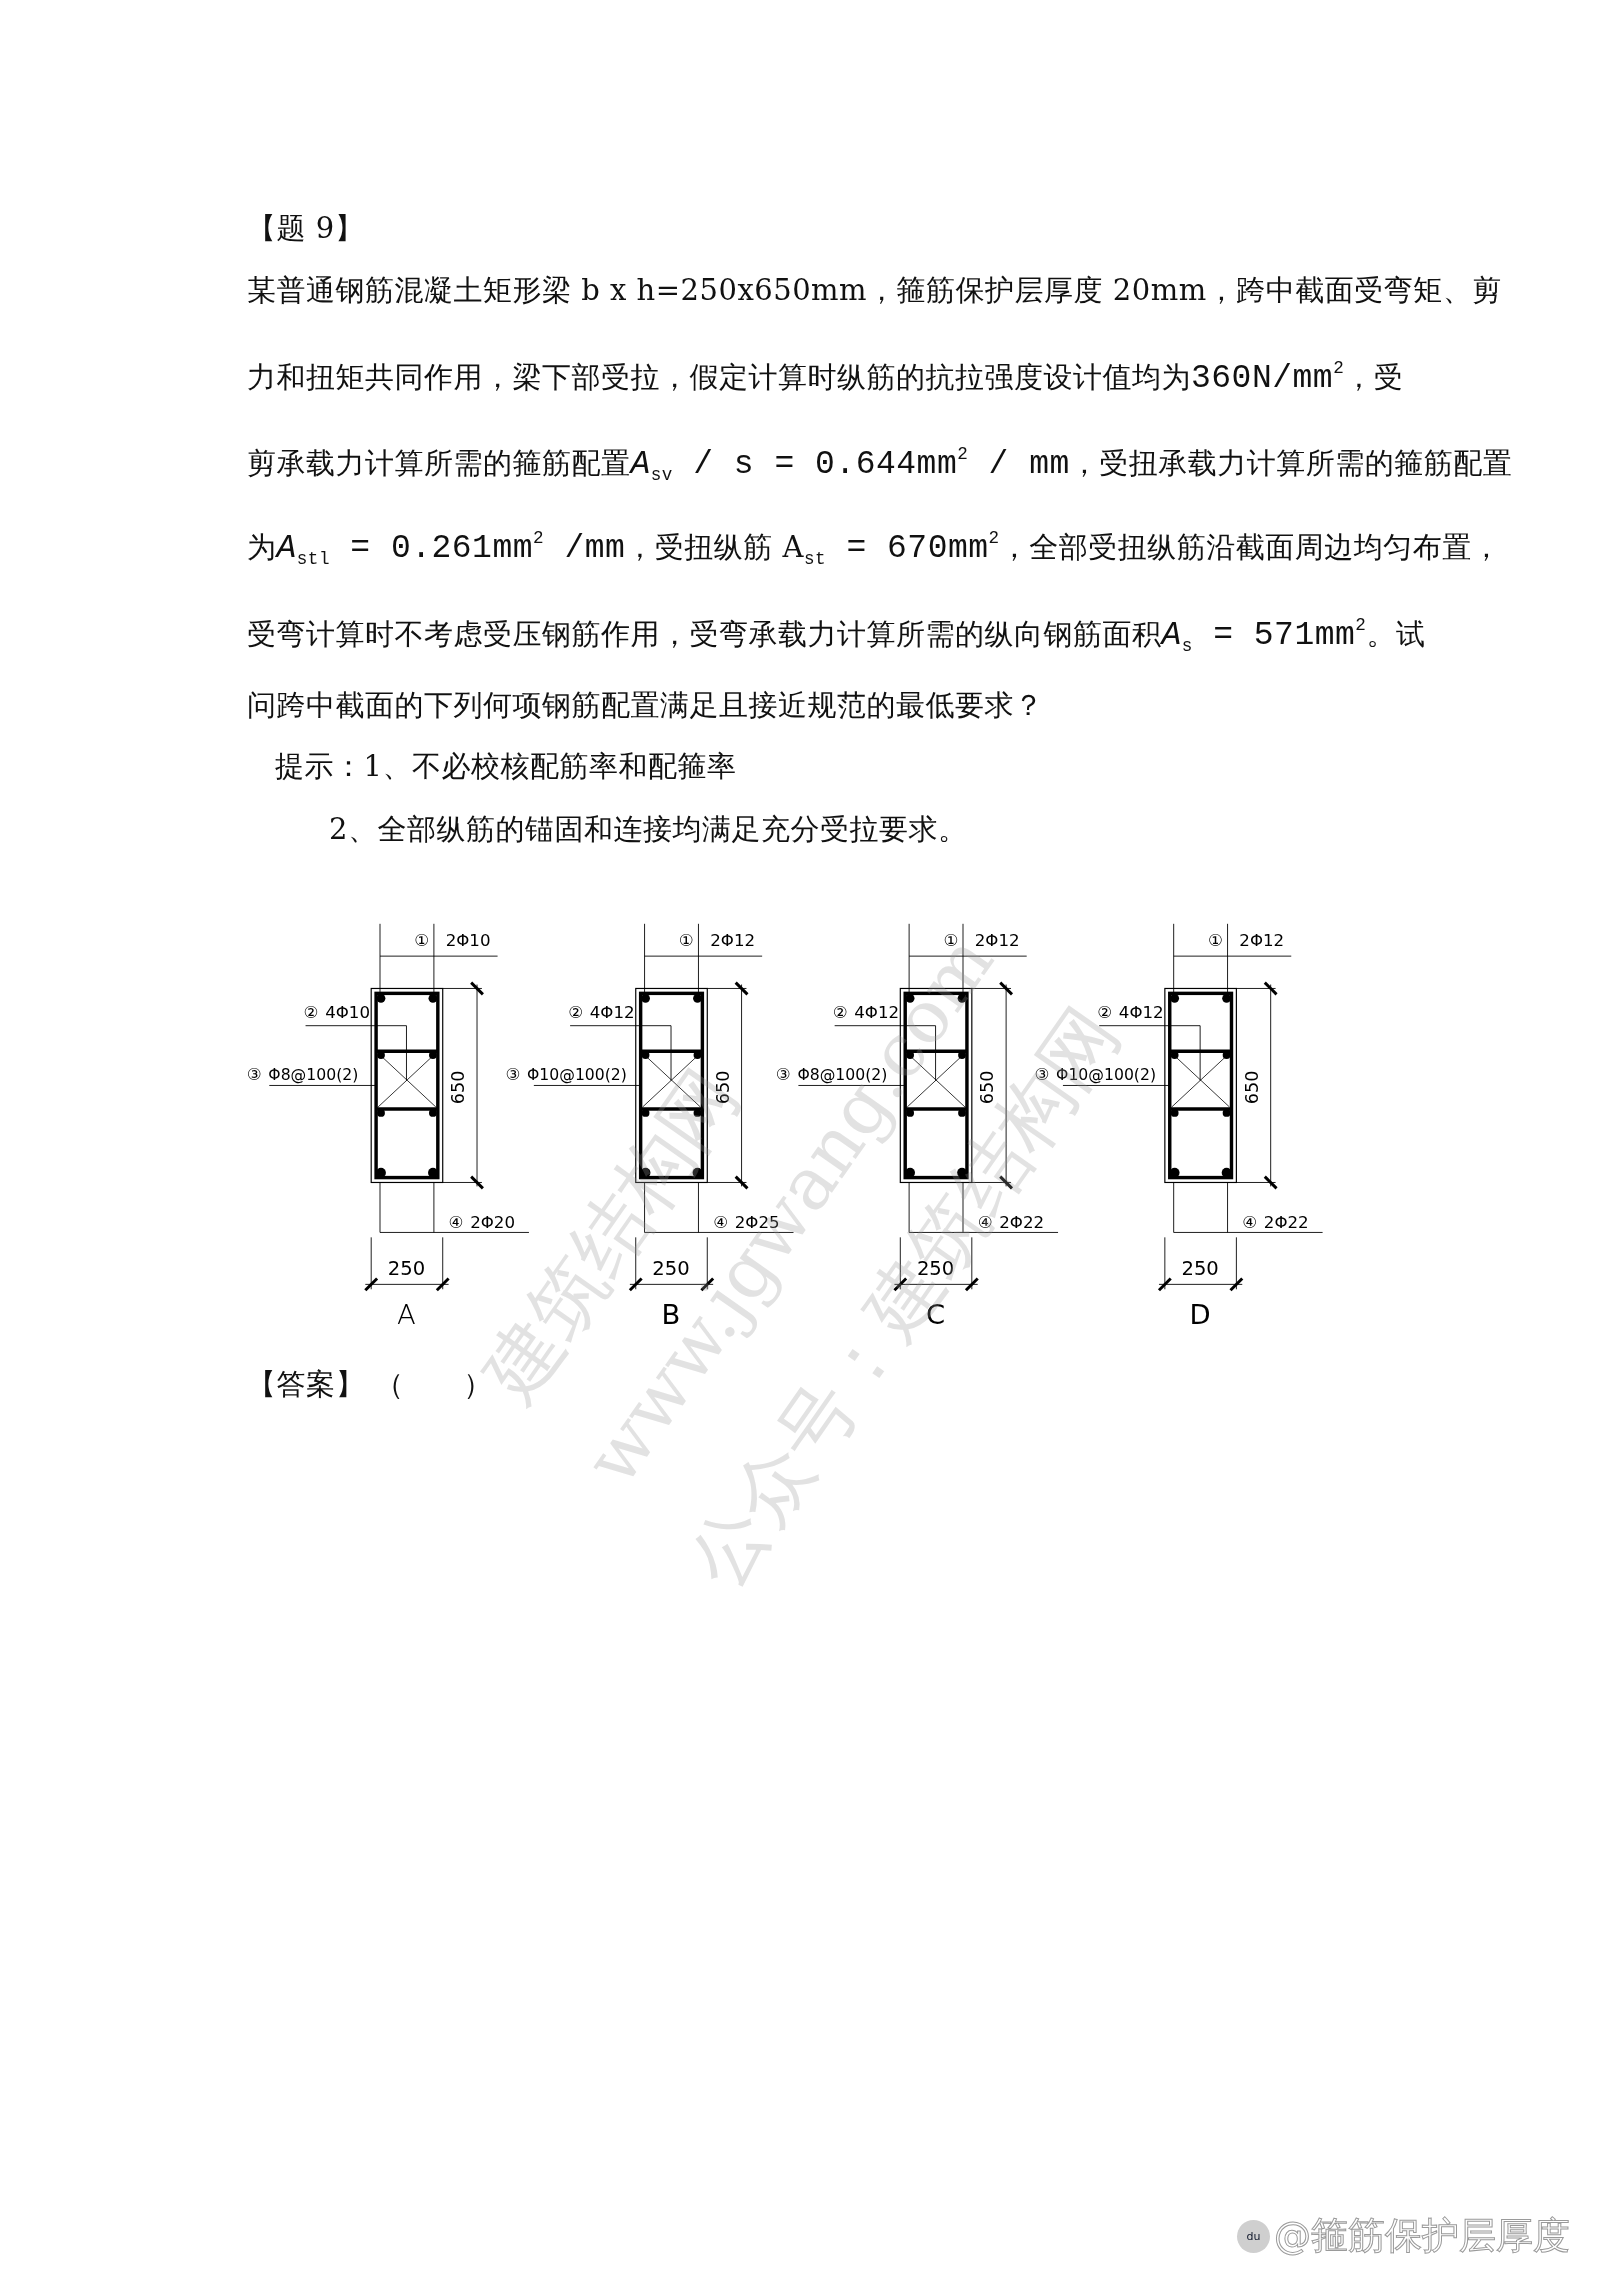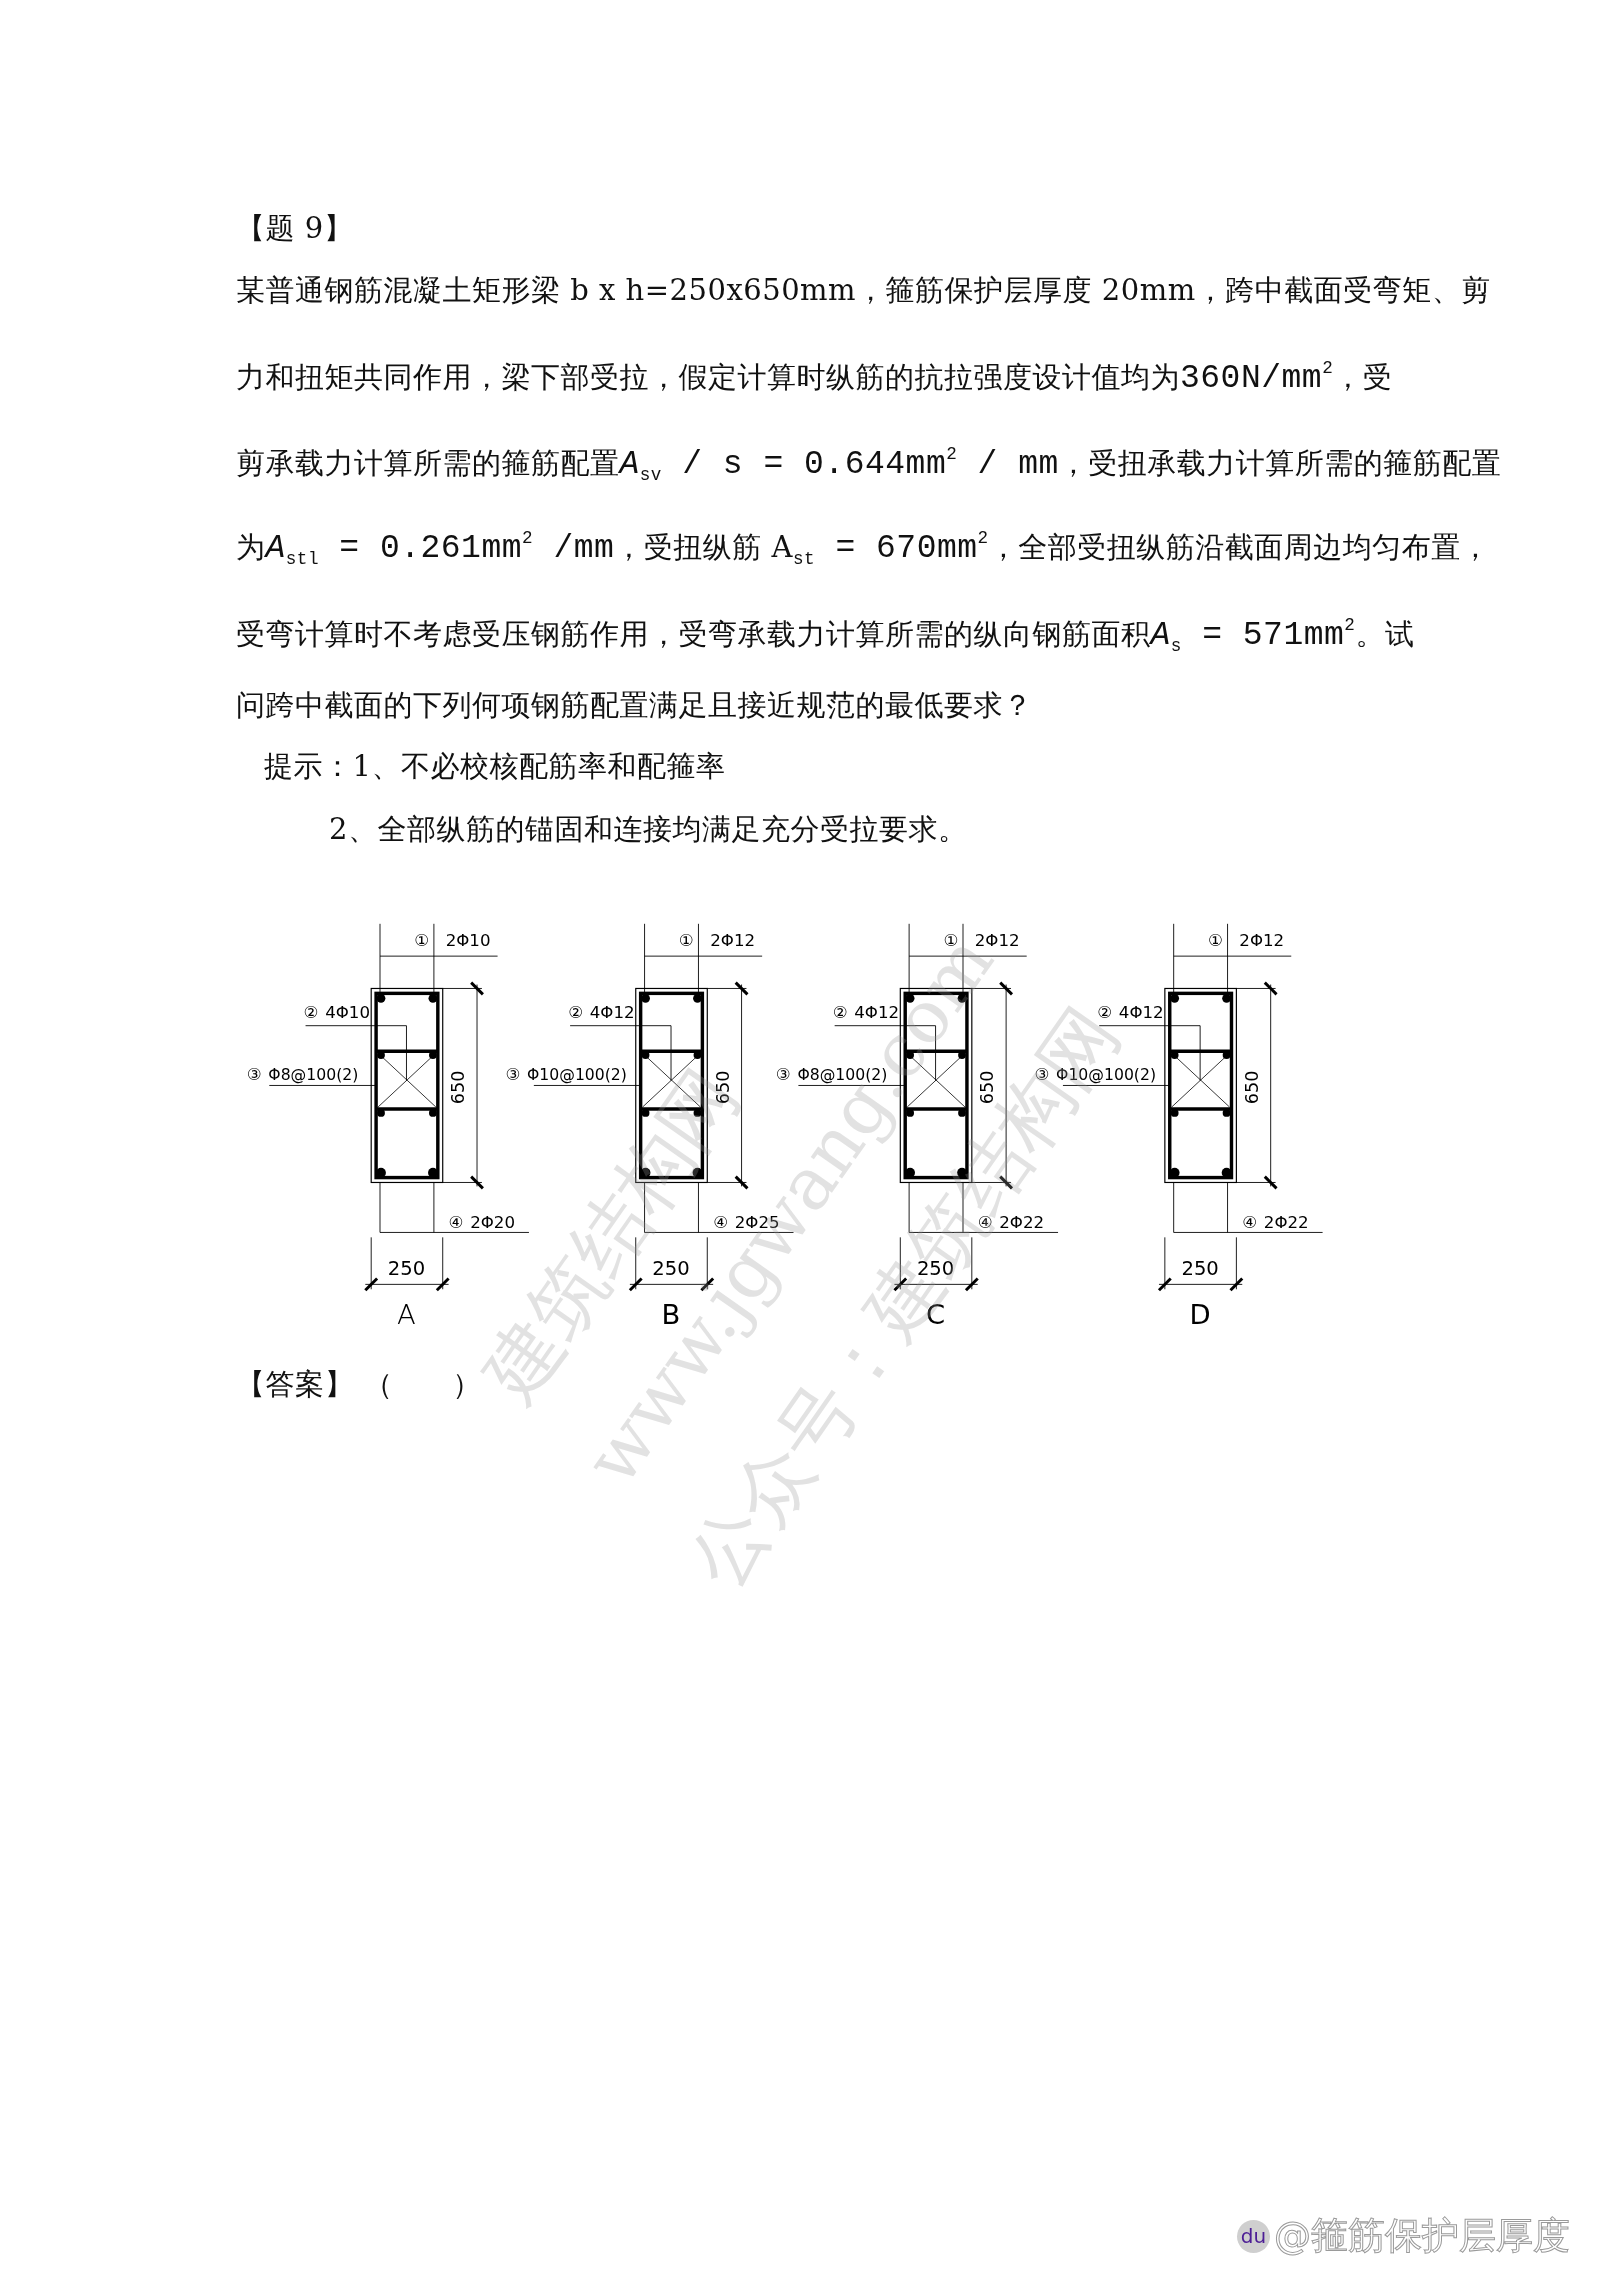--- a/index.html
+++ b/index.html
@@ -1,18 +1,18 @@
 <!DOCTYPE html>
 <html><head>
 <meta charset="utf-8">
 <style>
   html, body { margin: 0; padding: 0; background: #ffffff; }
   body { width: 1621px; height: 2293px; position: relative; overflow: hidden;
          font-family: "DejaVu Serif", "Liberation Serif", serif; color: #111; }
-  .line { position: absolute; left: 236px; font-size: 29px; line-height: 39px;
+  .line { position: absolute; left: 247px; font-size: 29px; line-height: 39px;
           white-space: nowrap; letter-spacing: 0.5px; }
   .heading { top: 209px; }
   .l1 { top: 271px; } .l2 { top: 349px; } .l3 { top: 435px; }
   .l4 { top: 519px; } .l5 { top: 606px; } .l6 { top: 686px; }
   .l7 { top: 747px; margin-left: 28px; } .l8 { top: 810px; left: 329px; }
   .answer { top: 1365px; }
   .math { font-family: Liberation Mono, monospace; font-size: 33px; text-align: center; }
   .math i { font-style: italic; }
   sub { font-size: 17.6px; vertical-align: -7.8px; margin-top: 48px; }
   sup { font-size: 17.6px; vertical-align: 13.7px; }
@@ -20,22 +20,22 @@
   .figure svg { width: 100%; height: 100%; }
   .cad { font-family: "DejaVu Sans", sans-serif; }
   .watermark { position: absolute; font-family: "DejaVu Serif", serif; color: rgba(150,150,150,0.28);
                font-size: 76px; transform-origin: left top; white-space: nowrap; pointer-events: none; }
   .wm1 { left: 461px; top: 1362px; transform: rotate(-55deg); }
   .wm2 { left: 568px; top: 1451px; transform: rotate(-55deg); font-size: 73px; }
   .wm3 { left: 667px; top: 1549px; transform: rotate(-55deg); }
   .footer-mark { position: absolute; left: 1237px; top: 2211px; font-size: 37px;
                  color: #fff; -webkit-text-stroke: 1px #9a9a9a; font-family: "DejaVu Sans", sans-serif;
                  display: flex; align-items: center; gap: 3.9px; }
-  .paw { width: 33px; height: 33px; border-radius: 50%; background: #cfcfcf; color:#4c1d95;
-         font-size: 20px; display: flex; align-items: center; justify-content: center;
+  .paw { width: 33px; height: 33px; border-radius: 50%; background: #cfcfcf; color:#0f172a;
+         font-size: 11px; display: flex; align-items: center; justify-content: center;
          -webkit-text-stroke: 0; }
 </style>
 </head>
 <body>
 
 <div class="line heading">【题 9】</div>
 
 <div class="line l1">某普通钢筋混凝土矩形梁 b x h=250x650mm，箍筋保护层厚度 20mm，跨中截面受弯矩、剪</div>
 
 <div class="line l2">

